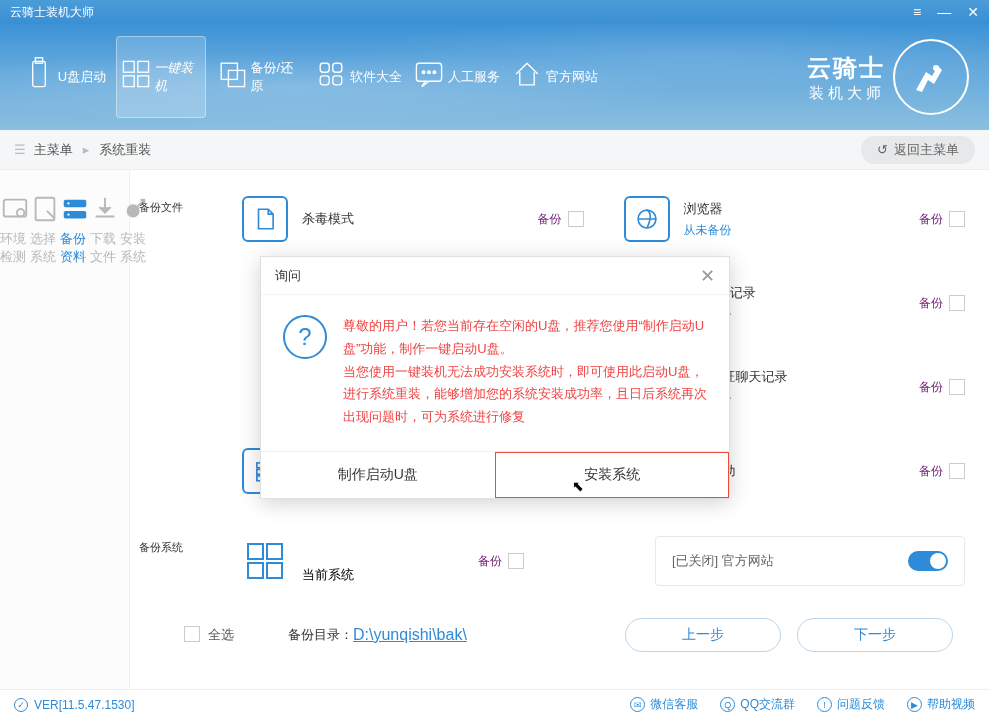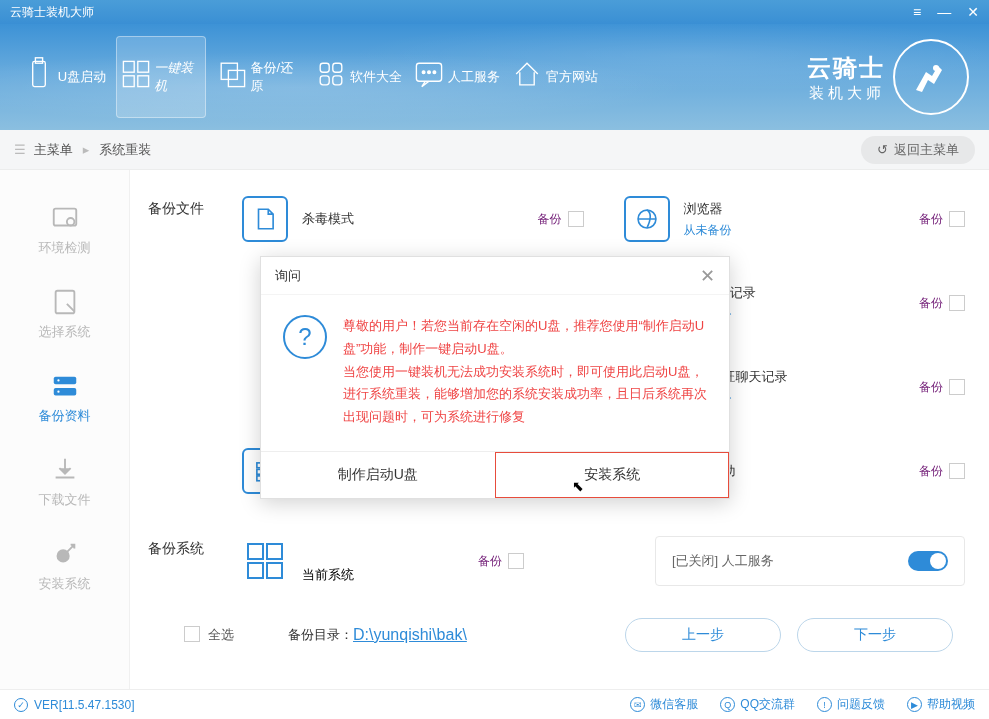--- a/index.html
+++ b/index.html
@@ -22,27 +22,27 @@
 .logo-text .t1 { font-size: 24px; font-weight: bold; letter-spacing: 2px;}
 .logo-text .t2 { font-size: 15px; letter-spacing: 4px; }
 .logo-badge { width: 76px; height: 76px; border: 2px solid #fff; border-radius: 50%; display:flex; align-items:center; justify-content:center; }
 
 .breadcrumb { height: 40px; background: #f5f6f7; border-bottom: 1px solid #eceded; display: flex; align-items: center; padding: 0 14px; font-size: 13px; color: #555; }
 .bc-icon { color:#bbb; margin-right:8px; font-size:13px;}
 .bc-sep { color: #bbb; margin: 0 10px; }
 .return-btn { margin-left: auto; background: #e7e8e9; border-radius: 14px; padding: 5px 16px; display: flex; align-items: center; gap: 6px; color:#666; cursor:pointer;}
 
 .main { display: flex; height: 519px; }
-.sidebar { width: 130px; background: #fcfcfc; border-right: 1px solid #f0f0f0; display: flex; flex-direction: column; padding-top: 18px; }
+.sidebar { width: 130px; background: #fcfcfc; border-right: 1px solid #f0f0f0; display: flex; padding-top: 18px; }
 .side-item { height: 84px; display: flex; flex-direction: column; align-items: center; justify-content: center; color: #b8b8b8; font-size: 13px; gap: 6px; cursor:pointer;}
 .side-item.active { color: #2e8bd8; }
 .side-item svg { width: 30px; height: 30px; fill: currentColor; }
 
 .content { flex: 1; padding: 18px 24px 0 24px; position: relative; }
-.section-label { position: absolute; left: 18px; font-size: 14px; color: #333; }
+.section-label { position: absolute; left: 9px; font-size: 11px; color: #333; }
 .sl1 { top: 30px; } .sl2 { top: 370px; }
 
 .grid { display: grid; grid-template-columns: 1fr 1fr; column-gap: 40px; row-gap: 22px; margin-left: 88px; }
 .backup-item { display: flex; align-items: center; height: 62px; }
 .bi-icon { width: 46px; height: 46px; border: 2px solid #2e8bd8; border-radius: 6px; display:flex; align-items:center; justify-content:center; margin-right: 14px;}
 .bi-icon svg { width:26px; height:26px; stroke:#2e8bd8; fill:none; stroke-width:2;}
 .bi-labels { width: 120px; }
 .bi-title { font-size: 13px; color: #333; }
 .bi-sub { font-size: 12px; color: #2e8bd8; margin-top: 4px; }
 .bi-action { display: flex; align-items: center; gap: 6px; margin-left: auto; }
@@ -343,21 +343,21 @@
               <rect x="23" y="23" width="15" height="15"></rect>
             </svg>
           </div>
         <div class="sys-title">当前系统</div>
       </div>
       <div class="sys-action">
           <span class="bi-action-label">备份</span>
           <div class="chk"></div>
         </div>
       <div class="kill-mode">
-        <span>[已关闭] 人工服务</span>
+        <span>[已关闭] 官方网站</span>
         <div class="toggle"></div>
       </div>
     </div>
 
     <div class="bottom-row">
       <div class="select-all">
         <div class="chk"></div>
         <span>全选</span>
       </div>
       <span class="path-label">备份目录：</span>

